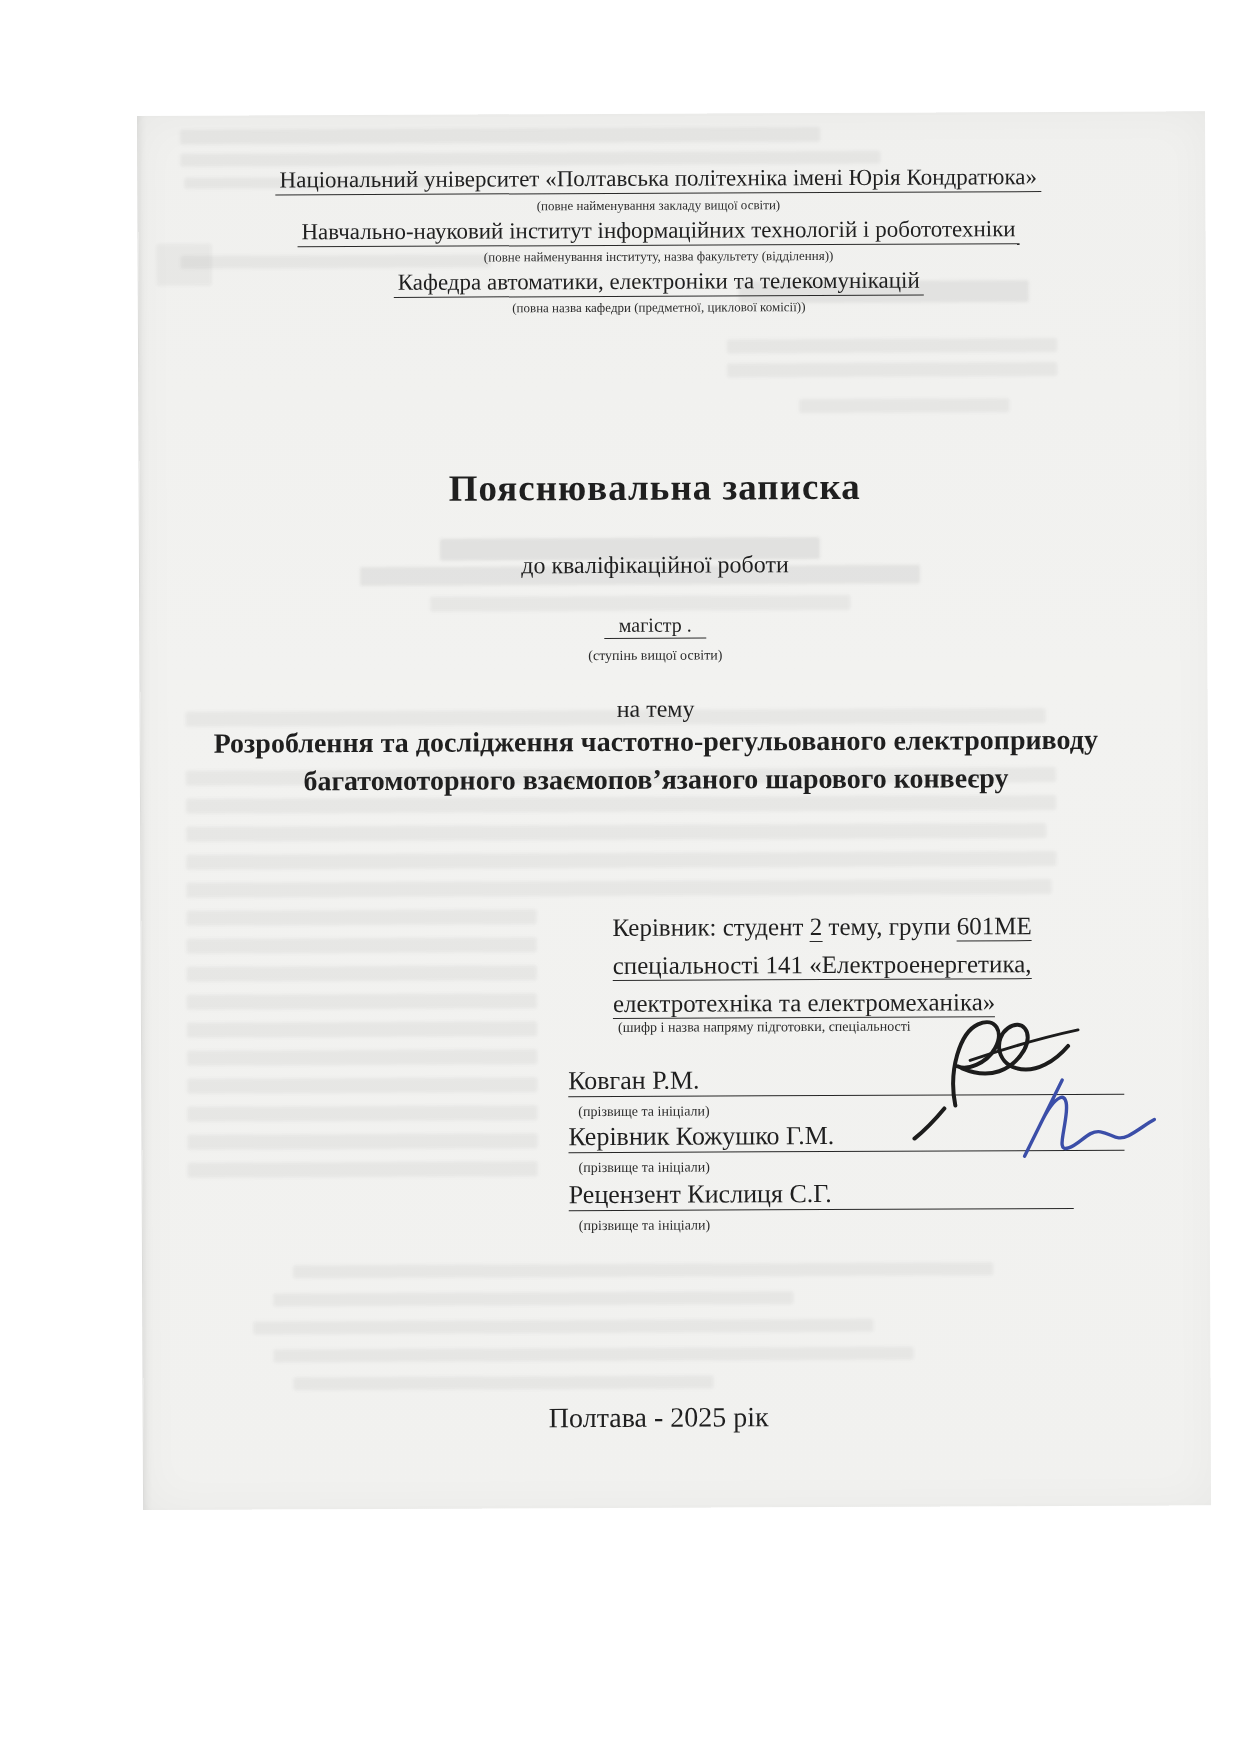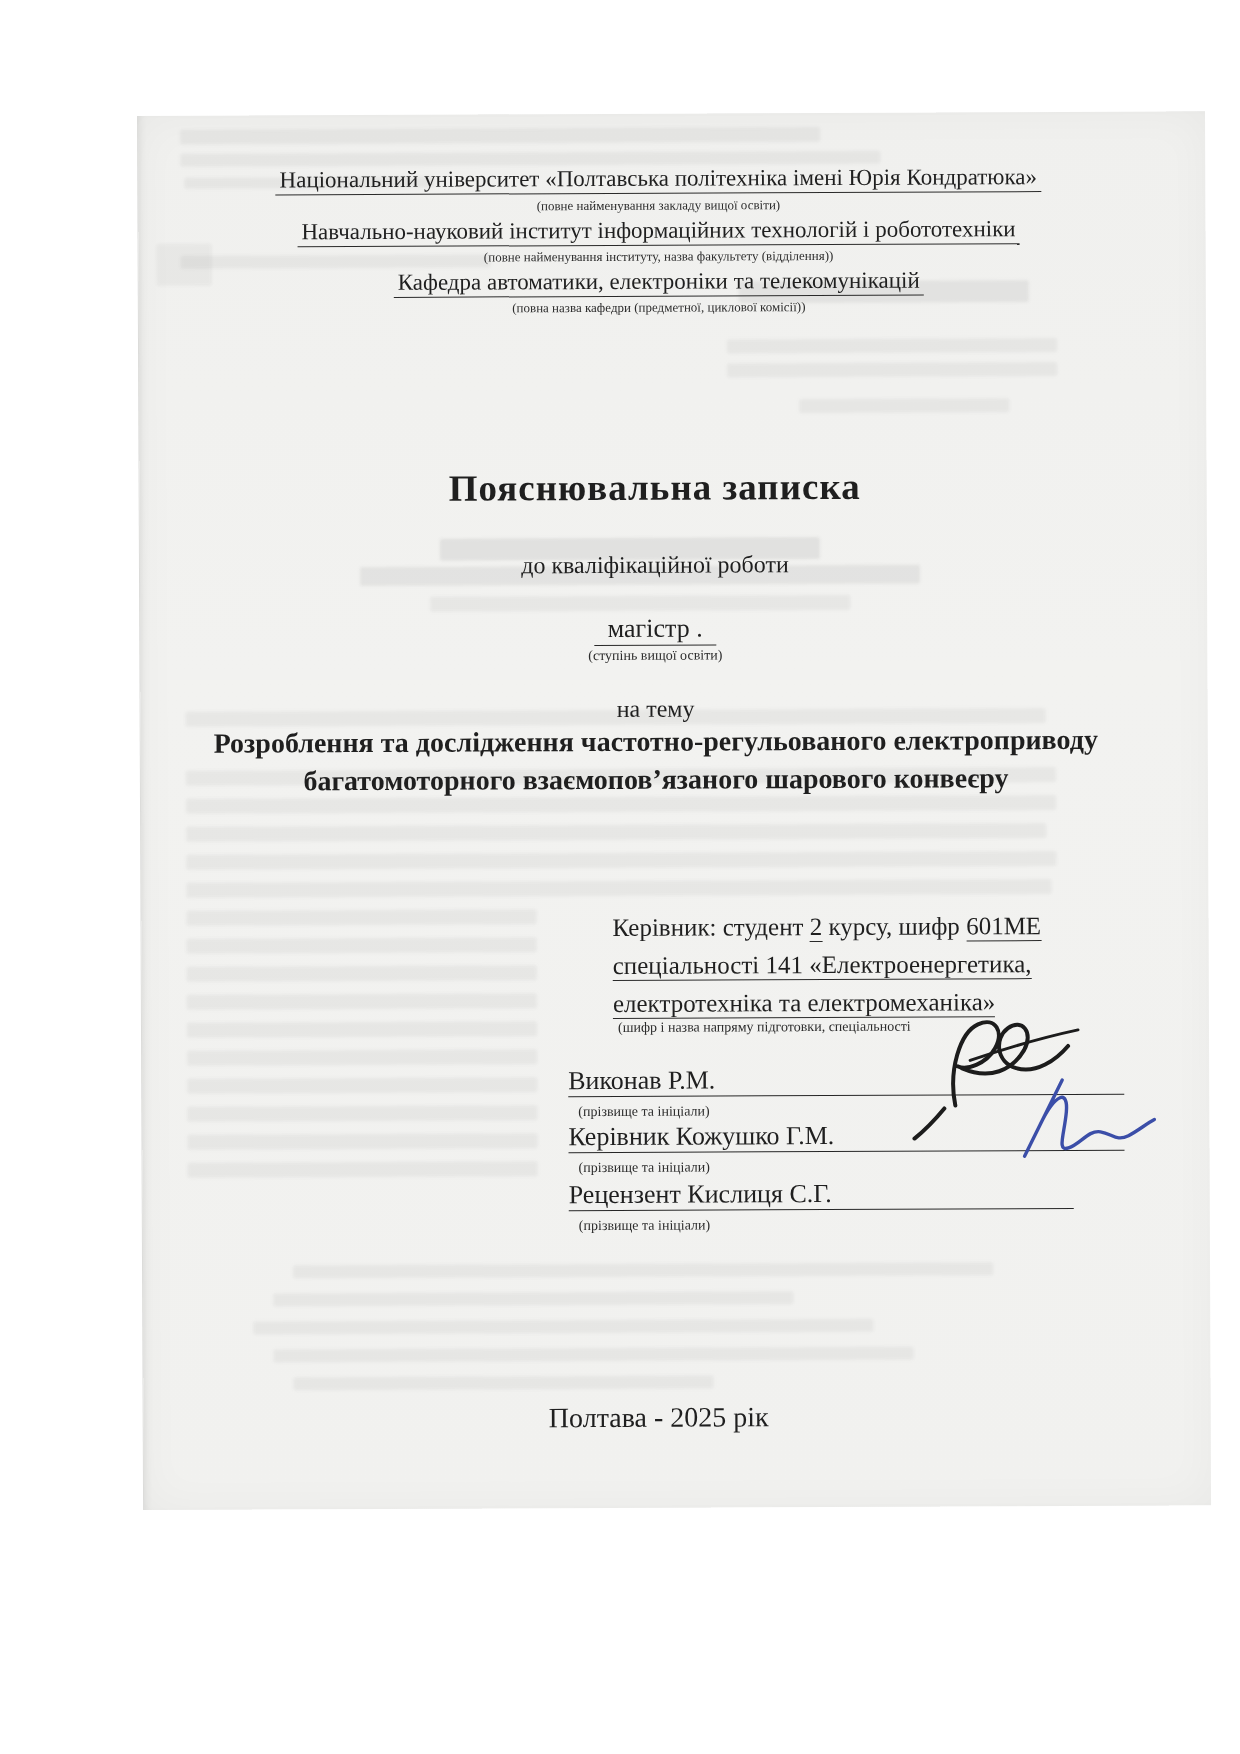--- a/index.html
+++ b/index.html
@@ -36,21 +36,21 @@
     display:inline-block;
     border-bottom:1.5px solid #2a2a2a;
     padding:0 4px 1px 4px;
     white-space:nowrap;
   }
   .cap { font-size:13px; color:#2c2c2c; }
   .main { position:absolute; left:0; width:1030px; text-align:center; }
   .title { font-size:37px; font-weight:bold; letter-spacing:1px; }
   .sub { font-size:24px; }
   .degree {
-    font-size:26px; display:inline-block;
+    font-size:20px; display:inline-block;
     border-bottom:1.5px solid #2a2a2a; padding:0 14px 1px 14px;
   }
   .topiclabel { font-size:24px; }
   .topic { font-size:28px; font-weight:bold; }
   .footer { font-size:28px; }
   .exec { position:absolute; left:426px; top:796px; width:566px; }
   .exec .row { position:absolute; left:0; width:100%; font-size:25px; white-space:nowrap; }
   .u { border-bottom:1.5px solid #2a2a2a; padding-bottom:1px; }
   .nameline {
     position:absolute; left:0; font-size:26px;
@@ -118,32 +118,32 @@
     <div class="main" style="top:500px;">
       <span class="degree">магістр .</span>
     </div>
     <div class="main cap" style="top:534px;font-size:14px;">(ступінь вищої освіти)</div>
     <div class="main topiclabel" style="top:582px;">на тему</div>
     <div class="main topic" style="top:612px;">Розроблення та дослідження частотно-регульованого електроприводу</div>
     <div class="main topic" style="top:650px;">багатомоторного взаємопов’язаного шарового конвеєру</div>
 
     <div class="exec">
       <div class="row" style="top:4px;padding-left:45px;">
-        <span>Керівник: студент </span><span class="u">2</span><span> курсу, шифр </span><span class="u">601МЕ</span>
+        <span>Керівник: студент </span><span class="u">2</span><span> тему, групи </span><span class="u">601МЕ</span>
       </div>
       <div class="row" style="top:42px;padding-left:45px;">
         <span class="u">спеціальності 141 «Електроенергетика,</span>
       </div>
       <div class="row" style="top:80px;padding-left:45px;">
         <span class="u">електротехніка та електромеханіка»</span>
       </div>
       <div class="smallcap" style="top:110px;left:50px;">(шифр і назва напряму підготовки, спеціальності</div>
 
       <div class="nameline" style="top:156px;width:556px;height:31px;">
-        <span>Виконав Р.М.</span>
+        <span>Ковган Р.М.</span>
       </div>
       <div class="smallcap" style="top:194px;left:10px;">(прізвище та ініціали)</div>
 
       <div class="nameline" style="top:212px;width:556px;height:31px;">
         <span>Керівник Кожушко Г.М.</span>
       </div>
       <div class="smallcap" style="top:250px;left:10px;">(прізвище та ініціали)</div>
 
       <div class="nameline" style="top:270px;width:505px;height:31px;">
         <span>Рецензент Кислиця С.Г.</span>

